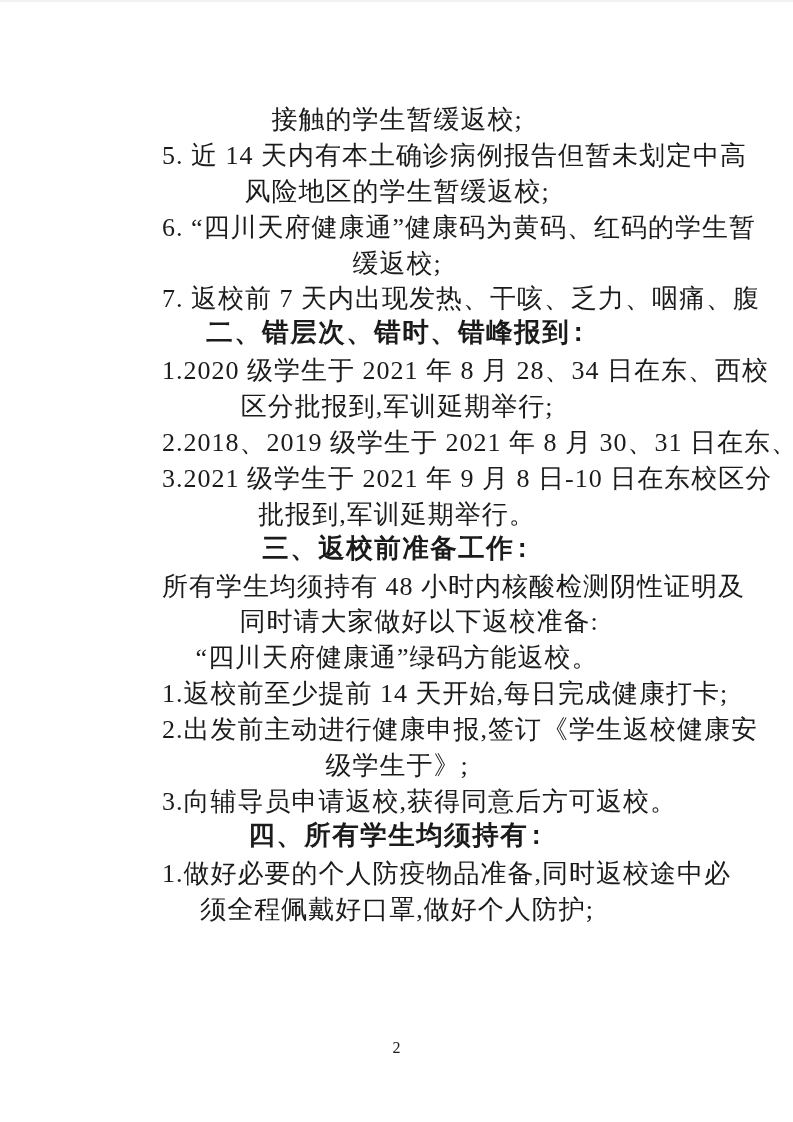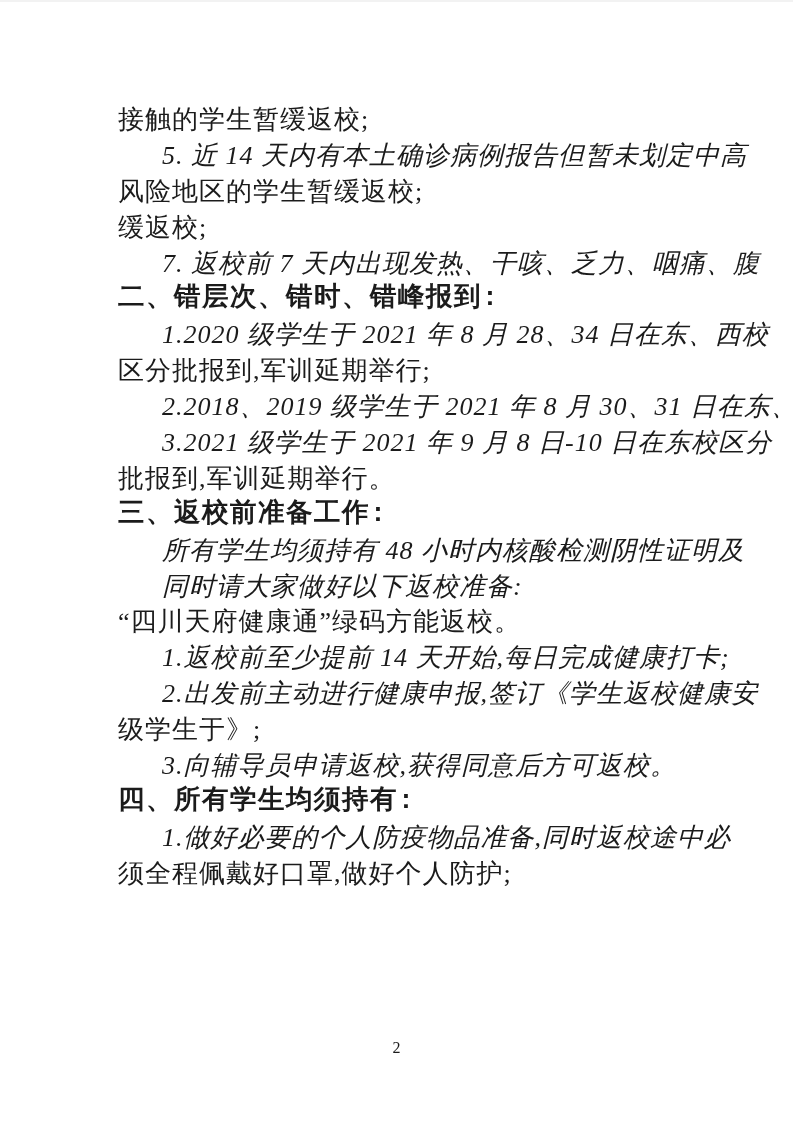--- a/index.html
+++ b/index.html
@@ -23,24 +23,24 @@
       top: 100px;
       width: 558px;
     }
     .line {
       height: 35.9px;
       line-height: 35.9px;
       font-size: 26px;
       letter-spacing: 1px;
       white-space: nowrap;
       font-weight: 400;
+      text-align: center;
     }
     .line.indent {
       padding-left: 44px;
-      font-style: italic;
     }
     .line.heading {
       font-family: Liberation Mono, monospace;
       font-weight: 700;
       font-size: 26.5px;
       letter-spacing: 1.5px;
     }
     .footer {
       position: absolute;
       top: 1036px;
@@ -54,20 +54,21 @@
     }
   </style>
 </head>
 <body>
 
 <div class="page">
   <div class="content" id="document-body">
       <div class="line">接触的学生暂缓返校;</div>
       <div class="line indent">5. 近 14 天内有本土确诊病例报告但暂未划定中高</div>
       <div class="line">风险地区的学生暂缓返校;</div>
+      <div class="line indent">6. “四川天府健康通”健康码为黄码、红码的学生暂</div>
       <div class="line">缓返校;</div>
       <div class="line indent">7. 返校前 7 天内出现发热、干咳、乏力、咽痛、腹</div>
       <div class="line heading">二、错层次、错时、错峰报到:</div>
       <div class="line indent">1.2020 级学生于 2021 年 8 月 28、34 日在东、西校</div>
       <div class="line">区分批报到,军训延期举行;</div>
       <div class="line indent">2.2018、2019 级学生于 2021 年 8 月 30、31 日在东、</div>
       <div class="line indent">3.2021 级学生于 2021 年 9 月 8 日-10 日在东校区分</div>
       <div class="line">批报到,军训延期举行。</div>
       <div class="line heading">三、返校前准备工作:</div>
       <div class="line indent">所有学生均须持有 48 小时内核酸检测阴性证明及</div>

